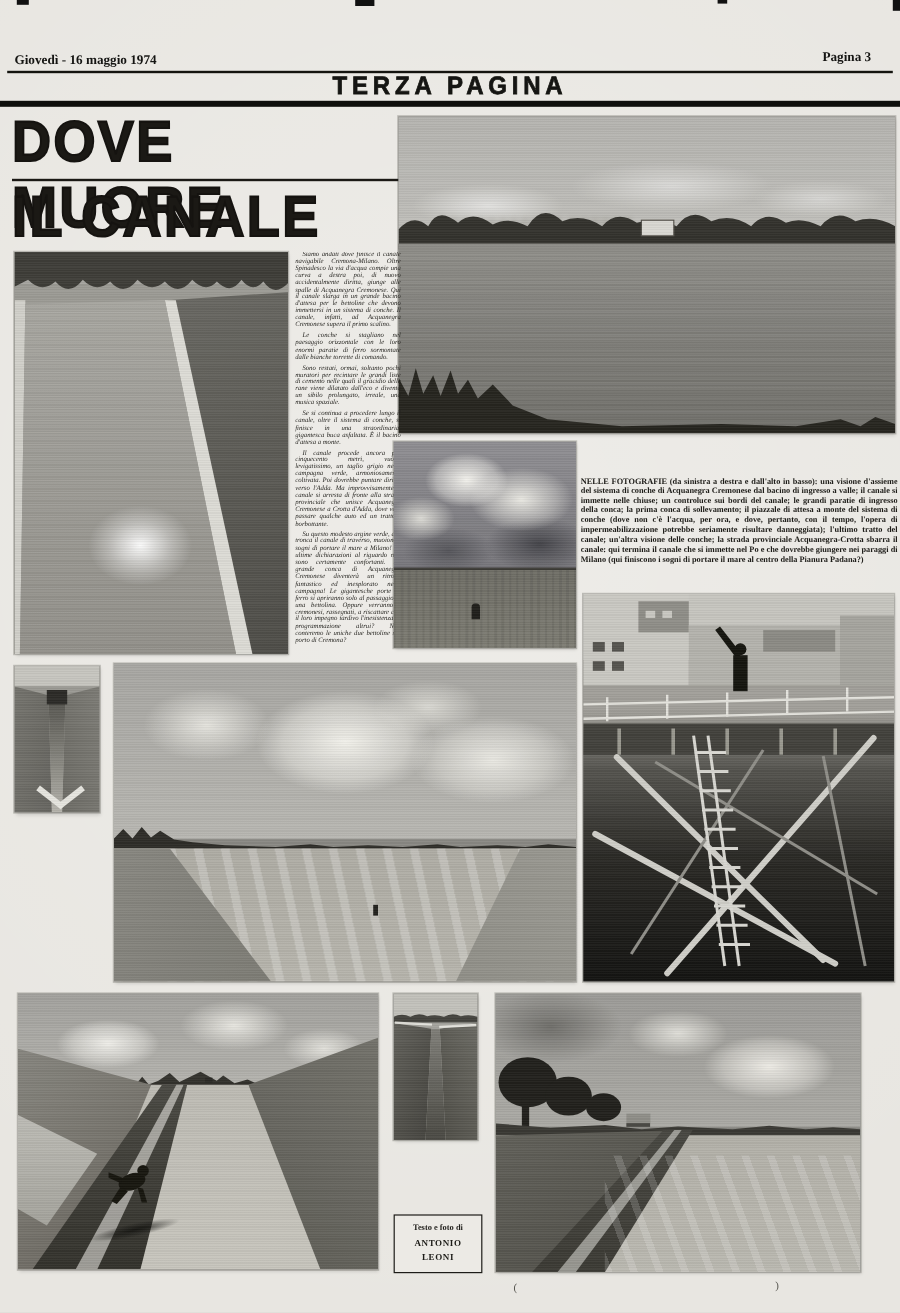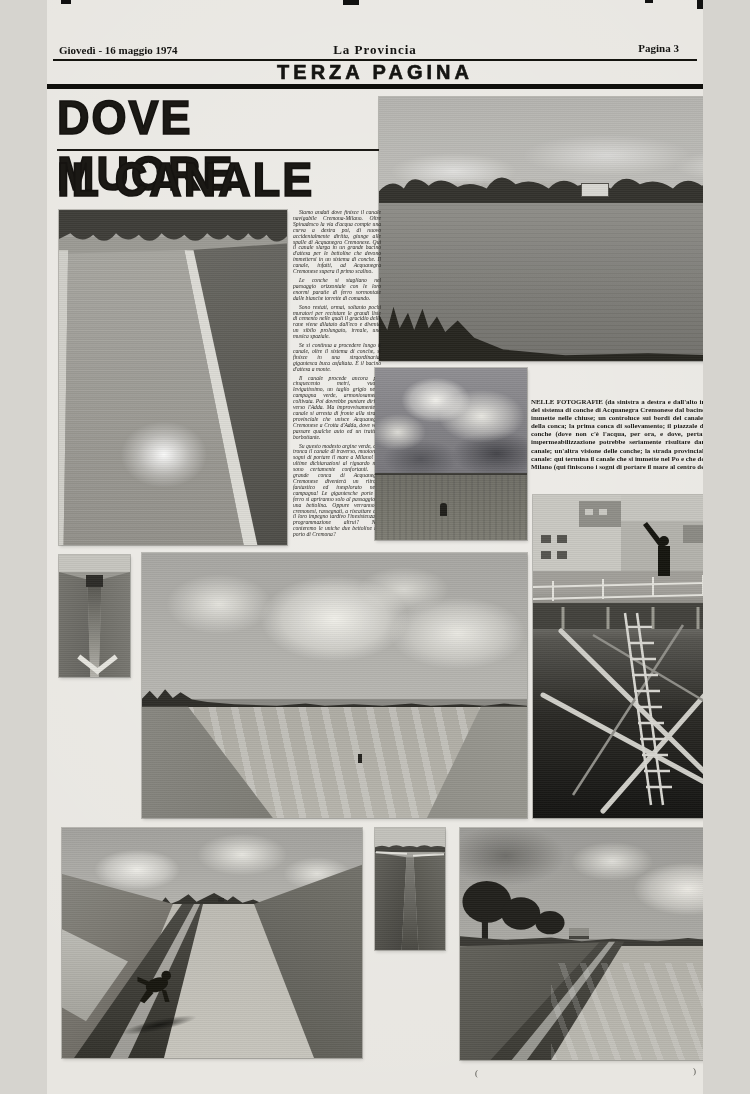--- a/index.html
+++ b/index.html
@@ -1,16 +1,16 @@
 <!DOCTYPE html>
 <html><head>
 <meta charset="utf-8">
 <style>
   html,body{margin:0;padding:0;background:#d6d4cf;}
-  #page{position:relative;width:656px;height:1094px;margin:0 auto;overflow:hidden;
+  #page{position:relative;width:750px;height:1094px;margin:0 auto;overflow:hidden;
         background:
           radial-gradient(120% 90% at 50% 40%, rgba(255,255,255,.25), rgba(0,0,0,0) 70%),
           #e8e6e1;
         font-family:"Liberation Serif", serif;color:#151513;}
   .abs{position:absolute;}
   
   .hdr-date{left:12px;top:44px;font-size:11px;font-weight:bold;}
   .hdr-masthead{left:0;right:0;top:42px;text-align:center;font-size:13px;font-weight:bold;letter-spacing:1px;}
   .hdr-page{right:24px;top:42px;font-size:11px;font-weight:bold;}
   .hdr-rule{left:6px;right:6px;top:59px;height:2px;background:#14140f;}
@@ -52,21 +52,20 @@
 <body>
 
 <div id="page">
 
   <div class="artifact" style="left:14px;top:0;width:10px;height:4px;"></div>
   <div class="artifact" style="left:296px;top:0;width:16px;height:5px;"></div>
   <div class="artifact" style="left:598px;top:0;width:8px;height:3px;"></div>
   <div class="artifact" style="right:0;top:0;width:6px;height:9px;"></div>
 
   <div class="abs hdr-date">Giovedì - 16 maggio 1974</div>
-  <div class="abs hdr-masthead">La Provincia</div>
   <div class="abs hdr-page">Pagina 3</div>
   <div class="abs hdr-rule"></div>
   <div class="abs section-title">TERZA PAGINA</div>
   <div class="abs thick-rule"></div>
 
   <div class="abs headline">DOVE MUORE</div>
   <div class="abs headline-rule"></div>
   <div class="abs headline headline2">IL CANALE</div>
 
   <div class="photo" style="left:332px;top:97px;width:414px;height:264px;">
@@ -254,20 +253,25 @@
     <svg class="layer" style="left:0;top:10%;width:100%;height:10%;" viewBox="0 0 200 30" preserveAspectRatio="none">
       <path fill="#43423d" d="M0,30 L0,18 Q20,10 40,18 Q60,8 80,17 Q100,12 120,18 Q140,8 160,17 Q180,12 200,18 L200,30 Z"></path>
     </svg>
     <div class="layer" style="inset:0;clip-path:polygon(0 20%, 45% 24%, 38% 100%, 0 100%);background:linear-gradient(110deg,#64635d,#34332e);"></div>
     <div class="layer" style="inset:0;clip-path:polygon(55% 24%, 100% 20%, 100% 100%, 62% 100%);background:linear-gradient(250deg,#6e6d66,#3e3d37);"></div>
     <div class="layer" style="inset:0;clip-path:polygon(45% 24%, 55% 24%, 62% 100%, 38% 100%);background:linear-gradient(180deg,#8f8e88,#4a4943);"></div>
     <div class="layer" style="left:2%;top:20%;width:44%;height:2px;background:#e2e1db;transform:rotate(3deg);"></div>
     <div class="layer" style="left:54%;top:21%;width:44%;height:2px;background:#e2e1db;transform:rotate(-3deg);"></div>
   </div>
 
+  <div class="abs credit">
+    <div class="l1">Testo e foto di</div>
+    <div class="l2">ANTONIO</div>
+    <div class="l3">LEONI</div>
+  </div>
 
   <div class="photo" style="left:413px;top:828px;width:304px;height:232px;">
     <div class="layer" style="inset:0 0 52% 0;background:
       radial-gradient(70px 34px at 75% 55%, #eceae4, rgba(236,234,228,.4) 55%, transparent 78%),
       radial-gradient(55px 26px at 50% 30%, #e0dfd9, transparent 75%),
       radial-gradient(80px 40px at 15% 25%, #6f6e6a, transparent 75%),
       linear-gradient(180deg,#9c9b97,#aaa9a4);"></div>
     <svg class="layer" style="left:0;top:20%;width:40%;height:30%;" viewBox="0 0 100 60" preserveAspectRatio="none">
       <g fill="#21201c">
         <ellipse cx="22" cy="24" rx="20" ry="18"></ellipse>

